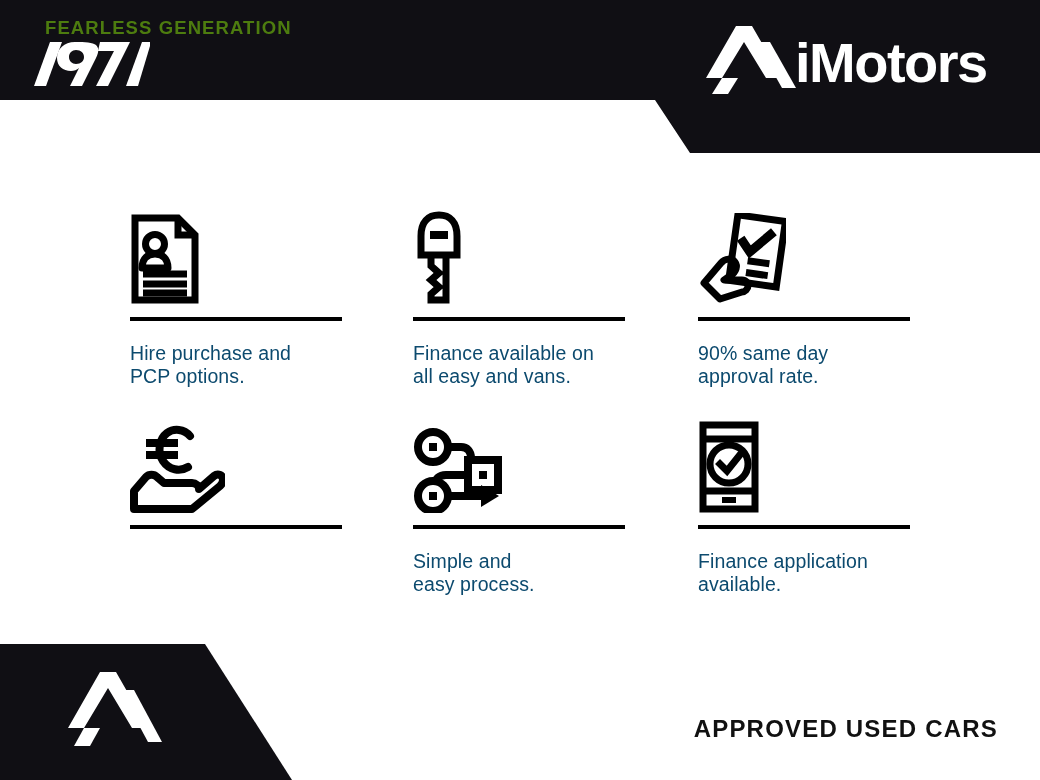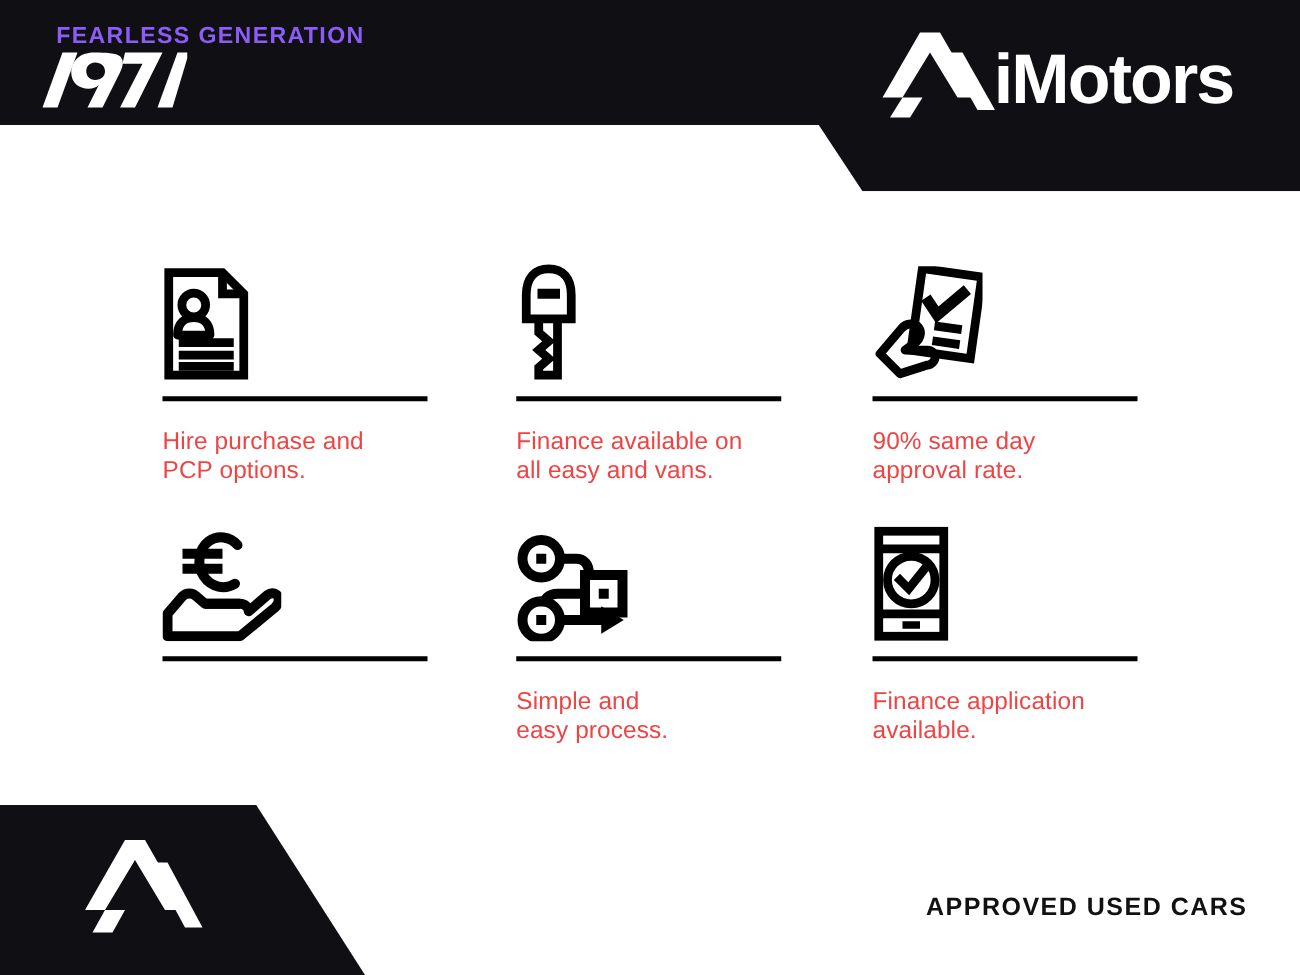--- a/index.html
+++ b/index.html
@@ -14,21 +14,21 @@
 
   
   .header-shape{
     position:absolute;left:0;top:0;width:1040px;height:156px;
     background:#100f14;
     clip-path:polygon(0 0, 1040px 0, 1040px 153px, 690px 153px, 655px 100px, 0 100px);
     -webkit-clip-path:polygon(0 0, 1040px 0, 1040px 153px, 690px 153px, 655px 100px, 0 100px);
   }
   .tagline{
     position:absolute;left:45px;top:17px;
-    color:#8b5cf6;
+    color:#4d7c0f;
     font-size:18.5px;font-weight:bold;letter-spacing:1.1px;
     white-space:nowrap;
   }
   .year-mark{
     position:absolute;left:30px;top:40px;
     width:120px;height:48px;
   }
   .brand-logo{
     position:absolute;left:700px;top:16px;
     width:100px;height:92px;
@@ -59,41 +59,41 @@
     height:110px;
     display:flex;align-items:flex-end;justify-content:flex-start;
   }
   .icon-box svg{display:block;}
 
   .divider{
     width:212px;height:4px;background:#000000;margin-top:12px;
   }
   .caption{
     margin-top:21px;
-    color:#ef4444;
+    color:#0c4a6e;
     font-size:19.5px;
     line-height:22.5px;
     white-space:pre-line;
     letter-spacing:0.1px;
   }
 
   
   .footer-shape{
     position:absolute;left:0;top:644px;width:300px;height:136px;
     background:#100f14;
     clip-path:polygon(0 0, 205px 0, 292px 136px, 0 136px);
     -webkit-clip-path:polygon(0 0, 205px 0, 292px 136px, 0 136px);
   }
   .footer-logo{
     position:absolute;left:62px;top:662px;width:104px;height:102px;
   }
   .footer-text{
     position:absolute;right:42px;top:715px;
     color:#111111;
-    font-size:20px;font-weight:bold;letter-spacing:1.2px;
+    font-size:24px;font-weight:bold;letter-spacing:1.2px;
     white-space:nowrap;
   }
 </style>
 </head>
 <body>
 
 <div id="stage">
 
   <div class="header-shape"></div>
 

